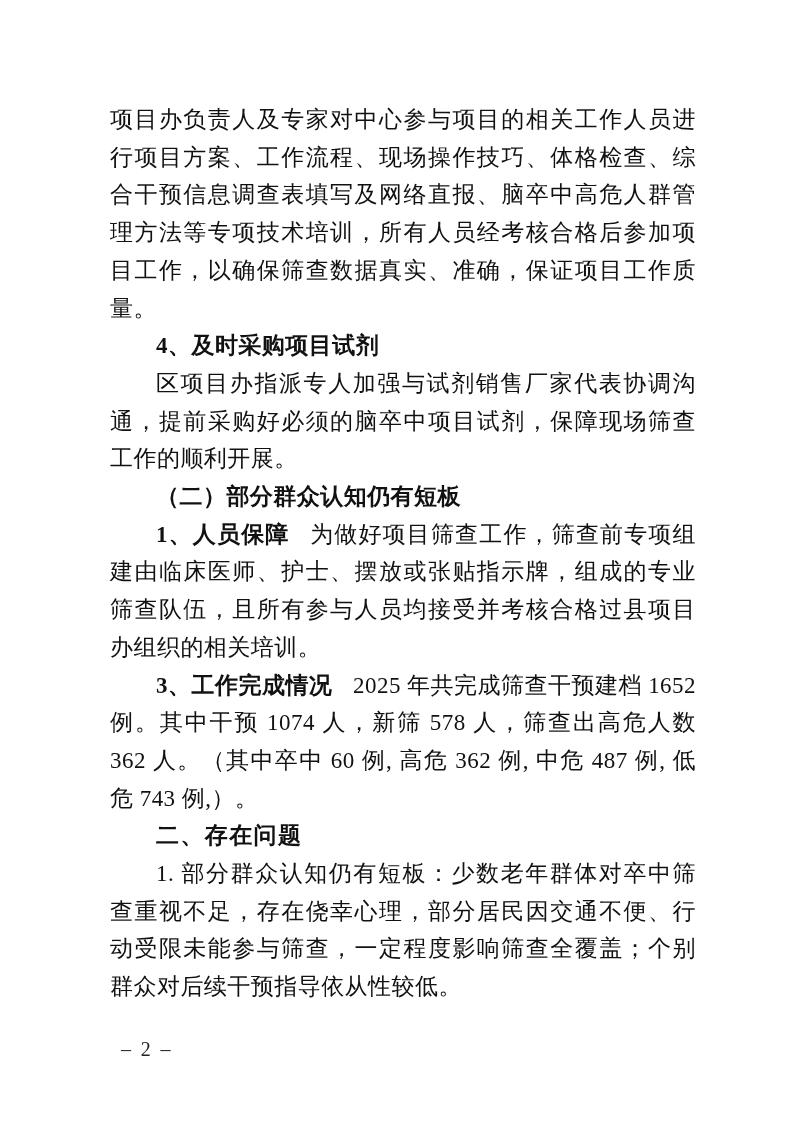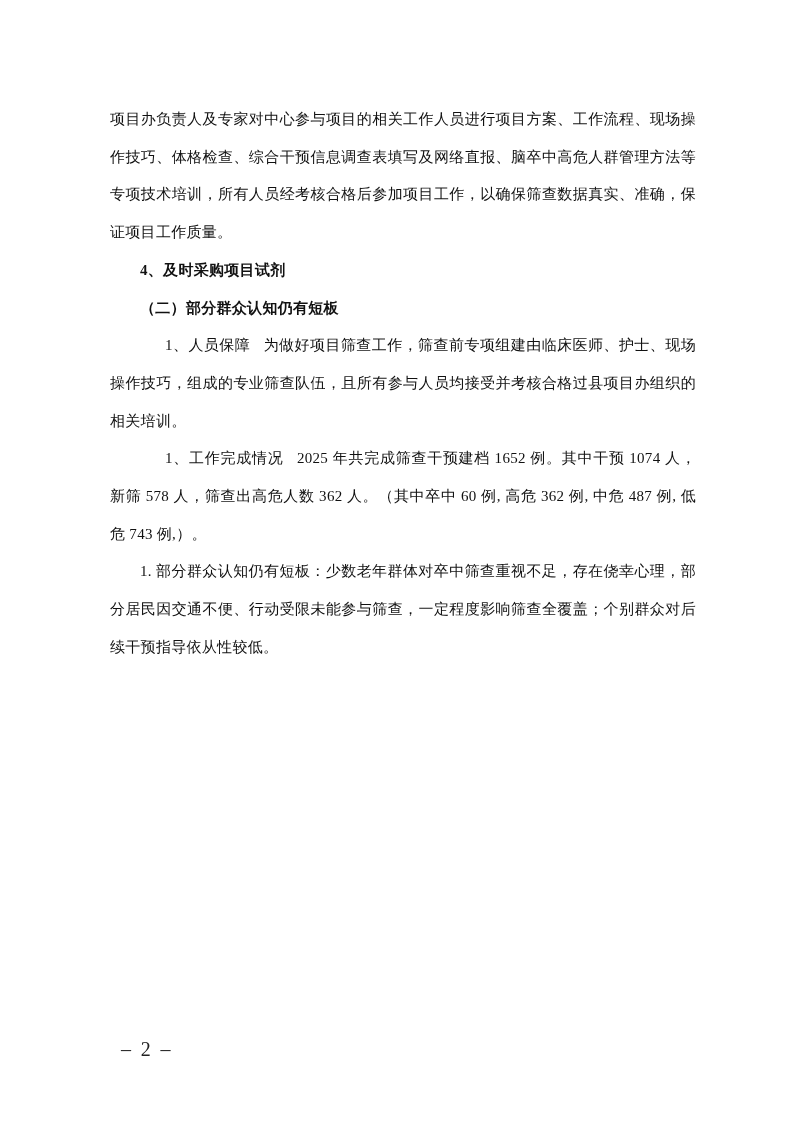--- a/index.html
+++ b/index.html
@@ -14,21 +14,21 @@
     background: #ffffff;
     overflow: hidden;
     font-family: "Liberation Serif", "DejaVu Serif", serif;
     color: #111111;
   }
   .content {
     position: absolute;
     left: 110px;
     top: 101px;
     width: 586px;
-    font-size: 15px;
+    font-size: 23px;
     line-height: 37.7px;
     text-align: justify;
     letter-spacing: 0.02em;
   }
   .content p {
     margin: 0;
     padding: 0;
     text-indent: 2em;
   }
   .content p.no-indent {
@@ -37,23 +37,22 @@
   .heading-serif {
     font-weight: bold;
     font-family: Liberation Serif, serif;
   }
   .heading-sans {
     font-family: "Liberation Sans", "DejaVu Sans", sans-serif;
     font-weight: bold;
     letter-spacing: 0.06em;
   }
   .lead {
-    font-weight: normal;
+    font-weight: bold;
     margin-right: 0.9em;
-    margin-left: 25px;
   }
   .lead.wide {
     margin-right: 2.1em;
   }
   .footer {
     position: absolute;
     left: 121px;
     top: 1038px;
     font-size: 20px;
     letter-spacing: 0.12em;
@@ -64,27 +63,29 @@
 </head>
 <body>
 
 <div class="page">
   <div class="content">
 
     <p class="no-indent">项目办负责人及专家对中心参与项目的相关工作人员进行项目方案、工作流程、现场操作技巧、体格检查、综合干预信息调查表填写及网络直报、脑卒中高危人群管理方法等专项技术培训，所有人员经考核合格后参加项目工作，以确保筛查数据真实、准确，保证项目工作质量。</p>
 
     <p class="heading-serif">4、及时采购项目试剂</p>
 
+    <p>区项目办指派专人加强与试剂销售厂家代表协调沟通，提前采购好必须的脑卒中项目试剂，保障现场筛查工作的顺利开展。</p>
 
     <p class="heading-serif">（二）部分群众认知仍有短板</p>
 
-    <p><span class="lead">1、人员保障</span><span>为做好项目筛查工作，筛查前专项组建由临床医师、护士、现场操作技巧，组成的专业筛查队伍，且所有参与人员均接受并考核合格过县项目办组织的相关培训。</span></p>
+    <p><span class="lead">1、人员保障</span><span>为做好项目筛查工作，筛查前专项组建由临床医师、护士、摆放或张贴指示牌，组成的专业筛查队伍，且所有参与人员均接受并考核合格过县项目办组织的相关培训。</span></p>
 
 
-    <p><span class="lead">1、工作完成情况</span><span>2025 年共完成筛查干预建档 1652 例。其中干预 1074 人，新筛 578 人，筛查出高危人数 362 人。（其中卒中 60 例, 高危 362 例, 中危 487 例, 低危 743 例,）。</span></p>
+    <p><span class="lead">3、工作完成情况</span><span>2025 年共完成筛查干预建档 1652 例。其中干预 1074 人，新筛 578 人，筛查出高危人数 362 人。（其中卒中 60 例, 高危 362 例, 中危 487 例, 低危 743 例,）。</span></p>
 
+    <p class="heading-sans">二、存在问题</p>
 
     <p>1. 部分群众认知仍有短板：少数老年群体对卒中筛查重视不足，存在侥幸心理，部分居民因交通不便、行动受限未能参与筛查，一定程度影响筛查全覆盖；个别群众对后续干预指导依从性较低。</p>
 
   </div>
 
   <div class="footer">– 2 –</div>
 </div>
 
 </body></html>

